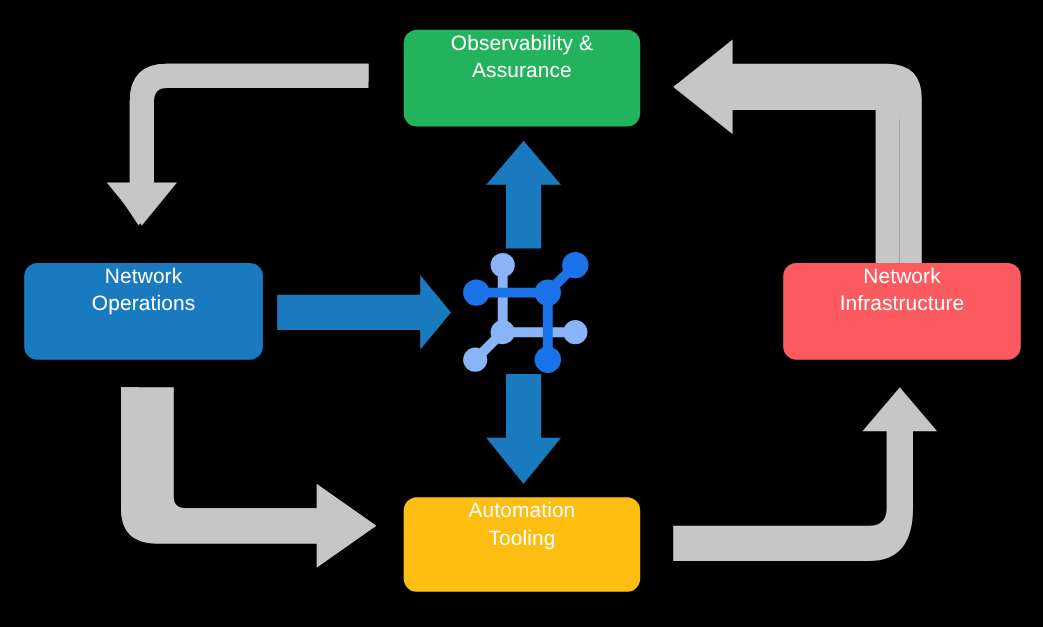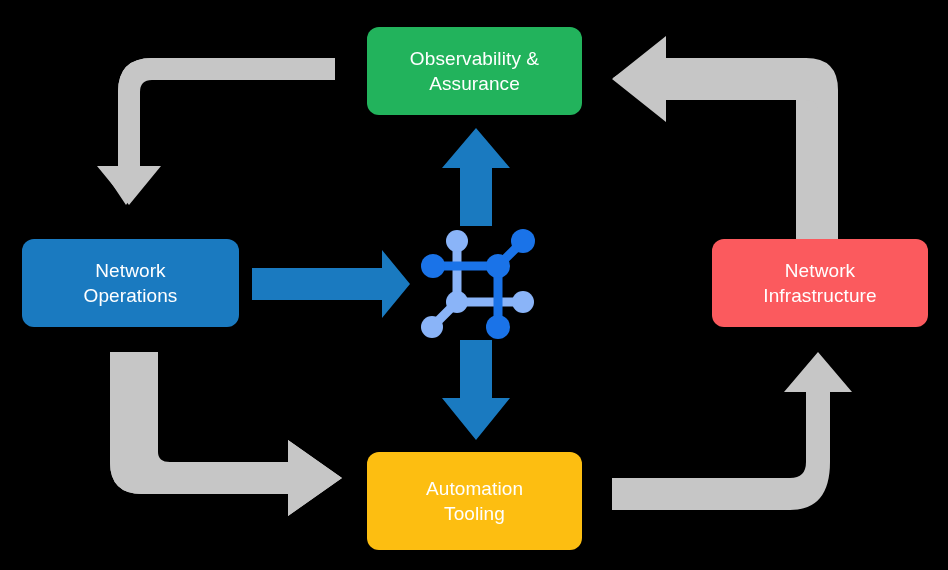--- a/index.html
+++ b/index.html
@@ -1,27 +1,27 @@
 <!DOCTYPE html>
 <html><head>
 <meta charset="utf-8">
 <style>
   html,body{margin:0;padding:0;background:#000;}
   body{width:948px;height:570px;overflow:hidden;
        font-family:"Liberation Sans","DejaVu Sans",sans-serif;}
   #stage{position:relative;width:948px;height:570px;background:#000;}
-  .node-box{position:absolute;border-radius:12px;display:flex;align-items:center;
+  .node-box{position:absolute;border-radius:12px;display:flex;
             justify-content:center;text-align:center;color:#fff;
             font-size:19px;line-height:1.32;font-weight:400;letter-spacing:.1px;
             padding:0 2px;box-sizing:border-box;}
   .node-box .lbl{white-space:pre-line;}
   #box-observability{left:367px;top:27px;width:215px;height:88px;background:#22b35c;}
   #box-operations{left:22px;top:239px;width:217px;height:88px;background:#1a7ac0;}
   #box-infrastructure{left:712px;top:239px;width:216px;height:88px;background:#fb5a5e;}
-  #box-automation{left:367px;top:452px;width:215px;height:98px;background:#fdbe11;}
+  #box-automation{left:367px;top:452px;width:215px;height:86px;background:#fdbe11;}
   .svg-layer{position:absolute;left:0;top:0;width:948px;height:570px;}
 </style>
 </head>
 <body>
 
 <div id="stage">
 
   <svg class="svg-layer" viewBox="0 0 948 570" xmlns="http://www.w3.org/2000/svg">
     <g fill="#c6c6c6">
 

